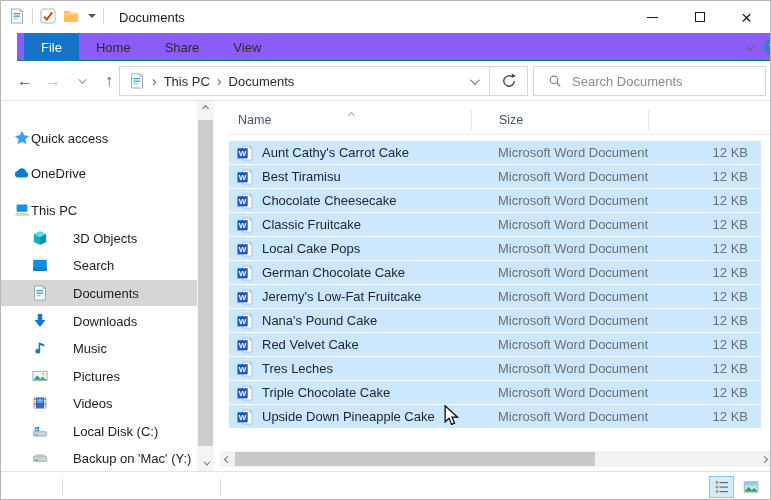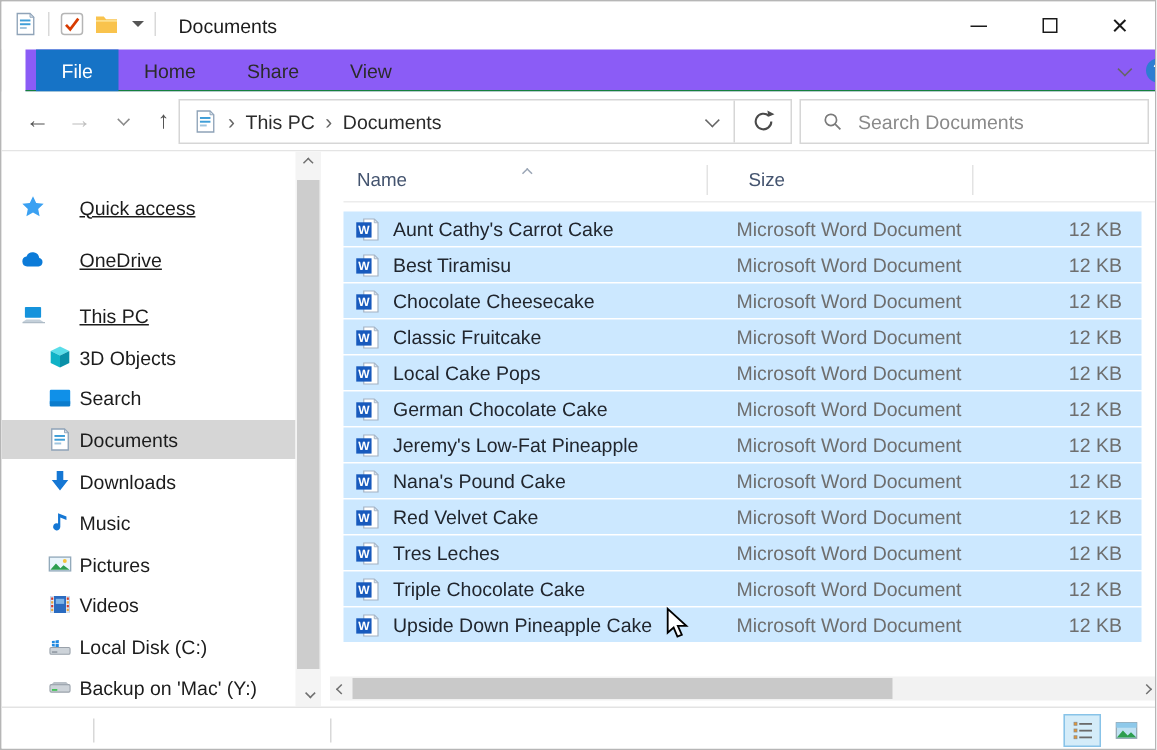--- a/index.html
+++ b/index.html
@@ -52,42 +52,42 @@
 
   
   .main { position:absolute; left:0; top:100px; width:100%; height:370px; background:#fff; }
 
   
   .sidebar { position:absolute; left:0; top:0; width:196px; height:100%; }
   .side-item { position:absolute; left:0; width:196px; height:26px; display:flex; align-items:center; }
   .side-item.sel { background:#d6d6d6; }
   .side-item .ic { position:absolute; }
   .side-item.lvl0 .ic { left:13px; }
-  .side-item.lvl0 .lbl { margin-left:52px;text-decoration:underline; }
+  .side-item.lvl0 .lbl { margin-left:30px; }
   .side-item.lvl1 .ic { left:31px; }
-  .side-item.lvl1 .lbl { margin-left:52px; }
+  .side-item.lvl1 .lbl { margin-left:72px; }
 
   
   .vscroll { position:absolute; left:196px; top:0; width:17px; height:370px; background:#f4f4f4; }
   .vscroll .arrow { position:absolute; left:0; width:17px; height:15px; display:flex; align-items:center; justify-content:center; }
   .vscroll .arrow .chev { width:5px; height:5px; border-color:#707070; }
   .vscroll .thumb { position:absolute; left:1px; top:19px; width:15px; height:326px; background:#cdcdcd; }
 
   
   .list-header { position:absolute; left:228px; top:4px; width:543px; height:30px; display:grid; grid-template-columns:242px 177px 1fr; align-items:center; color:#44546f; font-size:12.5px; border-bottom:1px solid #ececec; }
   .list-header .hcell { padding-left:9px; }
   .list-header .hcell.type { padding-left:20px; }
   .list-header .hcell.size { padding-left:28px; }
   .hdiv { position:absolute; top:5px; width:1px; height:20px; background:#e3e3e3; }
   .sort-chev { position:absolute; left:120px; top:2px; }
   .sort-chev .chev { width:5px; height:5px; border-color:#9aa5b5; border-width:1.2px; }
   .rows { position:absolute; left:228px; top:40px; width:532px; }
   .row { display:grid; grid-template-columns:242px 177px 1fr; align-items:center; height:23px; margin-bottom:1px; background:#cce8ff; }
   .row .ncell { display:flex; align-items:center; gap:9px; padding-left:8px; color:#21262e; overflow:hidden; white-space:nowrap; }
-  .row .tcell { padding-left:20px; color:#6e6e6e; }
+  .row .tcell { padding-left:20px; color:#6e6e6e;text-align:right; }
   .row .scell { text-align:right; padding-right:13px; color:#6e6e6e; }
 
   
   .hscroll { position:absolute; left:219px; top:350px; width:552px; height:16px; background:#f2f2f2; }
   .hscroll .arrow { position:absolute; top:0; width:15px; height:16px; display:flex; align-items:center; justify-content:center; }
   .hscroll .arrow .chev { width:5px; height:5px; border-color:#707070; }
   .hscroll .thumb { position:absolute; left:15px; top:1px; width:360px; height:14px; background:#c9c9c9; }
 
   
   .statusbar { position:absolute; left:0; top:470px; width:100%; height:30px; background:#fff; border-top:1px solid #e3e3e3; display:flex; align-items:center; font-size:12px; color:#3f4e6d; }
@@ -444,21 +444,21 @@
             <span>German Chocolate Cake</span>
           </div>
         <div class="tcell">Microsoft Word Document</div>
         <div class="scell">12 KB</div>
       </div>
       <div class="row">
         <div class="ncell">
             <svg class="icon16">
               <use href="#sym-word"></use>
             </svg>
-            <span>Jeremy's Low-Fat Pineapple</span>
+            <span>Jeremy's Low-Fat Fruitcake</span>
           </div>
         <div class="tcell">Microsoft Word Document</div>
         <div class="scell">12 KB</div>
       </div>
       <div class="row">
         <div class="ncell">
             <svg class="icon16">
               <use href="#sym-word"></use>
             </svg>
             <span>Nana's Pound Cake</span>

